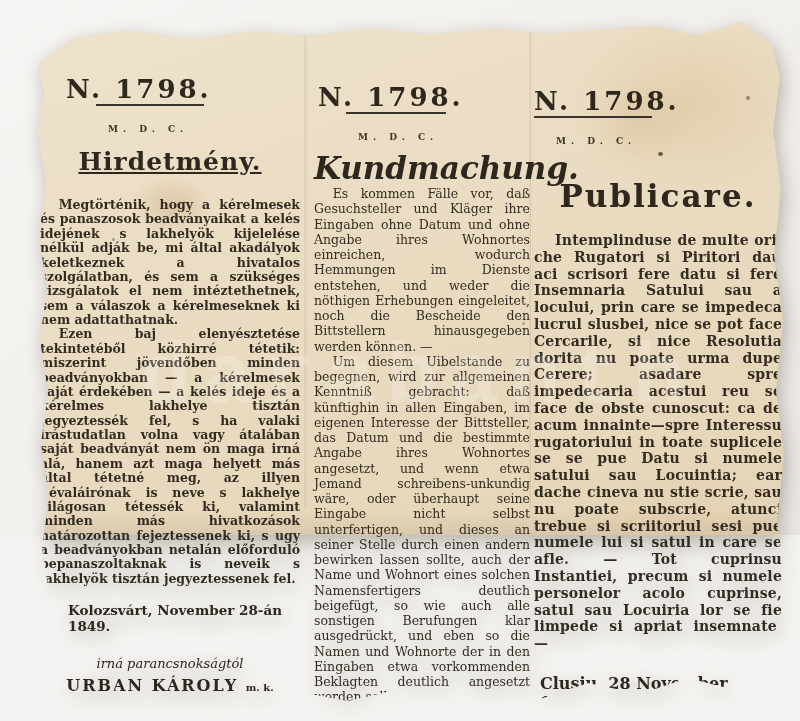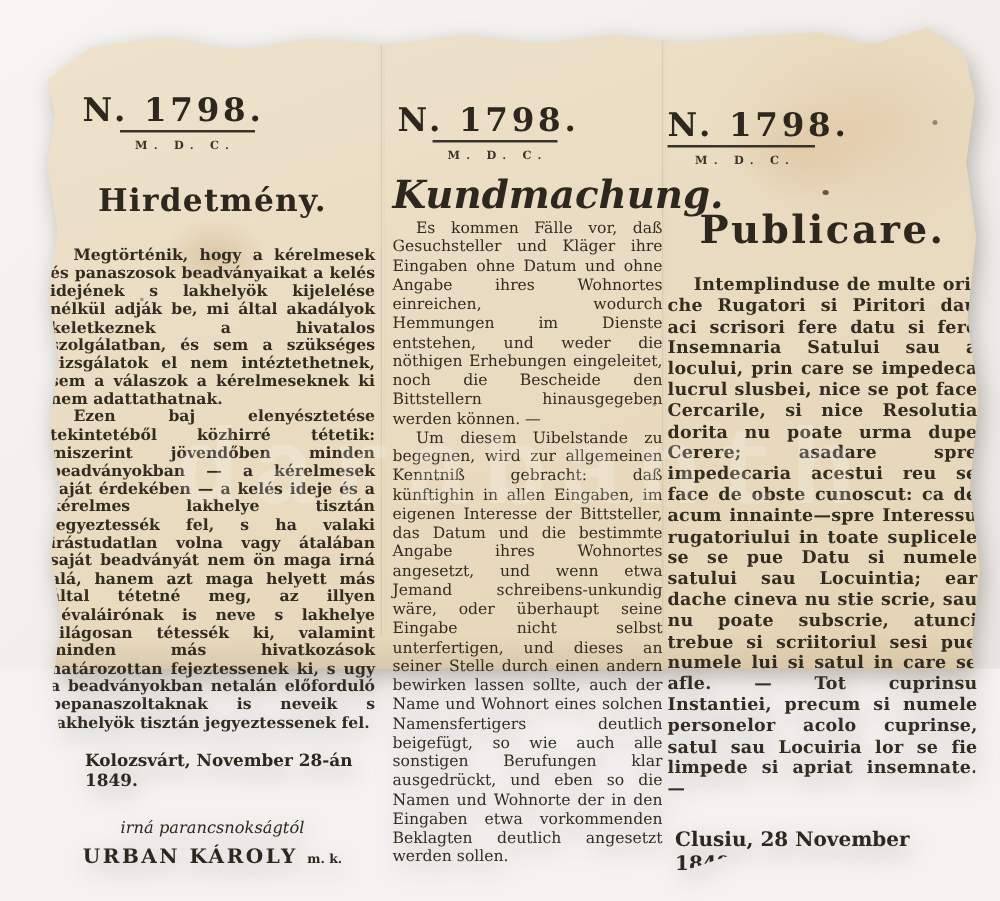--- a/index.html
+++ b/index.html
@@ -24,25 +24,25 @@
     background:linear-gradient(to right, transparent, rgba(110,85,55,0.16) 35%, rgba(255,255,255,0.22) 55%, rgba(110,85,55,0.07) 80%, transparent);}
   .crease.c1{left:304px;} .crease.c2{left:529px;}
   .speck{position:absolute;border-radius:50%;background:#463723;opacity:.8;}
   .col{position:absolute;color:#332c21;}
   .col-hu{left:40px;top:76px;width:260px;}
   .col-de{left:314px;top:84px;width:216px;}
   .col-ro{left:534px;top:88px;width:248px;}
   .doc-num{font-size:26px;font-weight:bold;letter-spacing:3px;color:#2d271d;line-height:1;}
   .num-rule{height:0;border-top:2px solid #3a332a;margin-top:2px;}
   .hu .num-rule{width:108px;margin-left:30px;} .de .num-rule{width:100px;margin-left:28px;} .ro .num-rule{width:118px;margin-left:0px;}
-  .num-sub{font-size:9px;letter-spacing:5px;font-weight:bold;margin-top:6px;color:#3a332a;}
+  .num-sub{font-size:9px;letter-spacing:5px;font-weight:bold;margin-top:18px;color:#3a332a;}
   .hu .num-sub{margin-left:42px;} .de .num-sub{margin-left:40px;} .ro .num-sub{margin-left:22px;}
   .hu .num-block{margin-left:26px;} .de .num-block{margin-left:4px;} .ro .num-block{margin-left:0px;}
   .col-title{text-align:center;font-weight:bold;color:#2d271d;}
-  .hu .col-title{font-size:25px;letter-spacing:1px;margin-top:24px;}
+  .hu .col-title{font-size:25px;letter-spacing:1px;margin-top:13px;text-decoration:underline;}
   .de .col-title{font-size:31px;font-style:italic;letter-spacing:0px;margin-top:8px;font-family:"DejaVu Serif",serif;}
   .ro .col-title{font-size:31px;letter-spacing:2px;margin-top:32px;}
   .body{ text-align:justify; hyphens:auto;}
   .hu .body{margin-top:22px;font-size:12.5px;font-weight:bold;line-height:1.15;}
   .de .body{margin-top:0;font-size:12.5px;line-height:1.22;}
   .ro .body{margin-top:18px;font-size:14px;font-weight:bold;line-height:1.2;letter-spacing:.2px;}
   .body p{margin:0;text-indent:1.5em;}
   .dateline{font-weight:bold;color:#2d271d;}
   .hu .dateline{margin:16px 0 0 28px;font-size:13.5px;}
   .de .dateline{margin:16px 0 0 6px;font-size:13.5px;}

